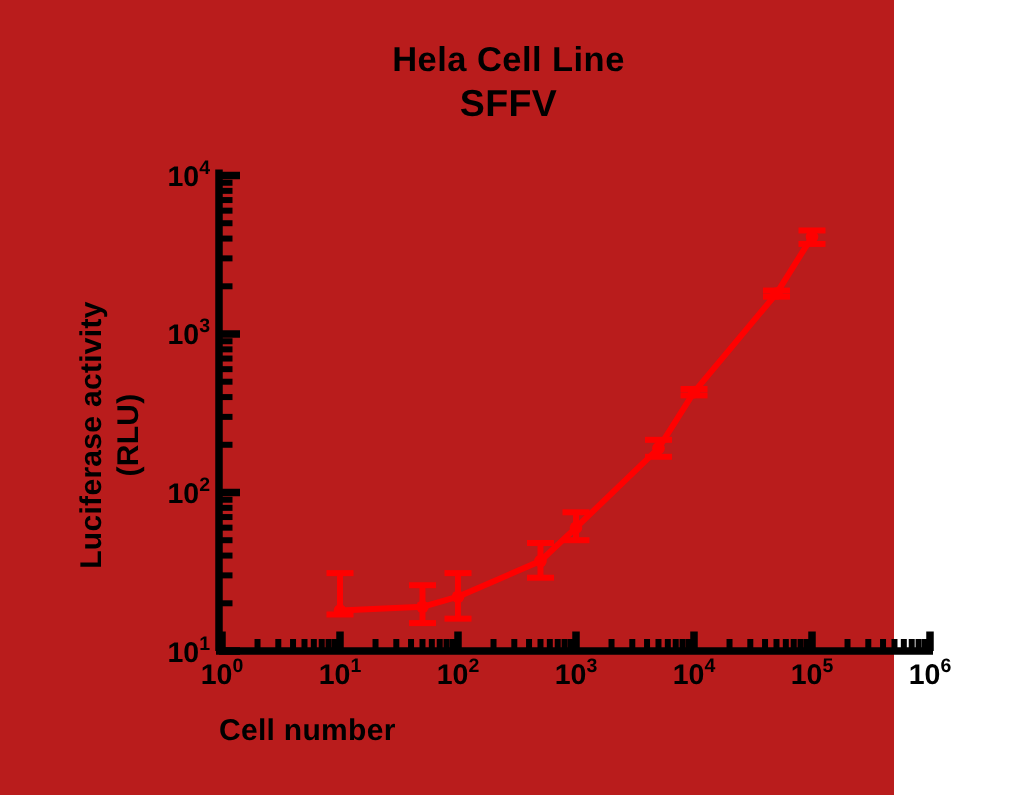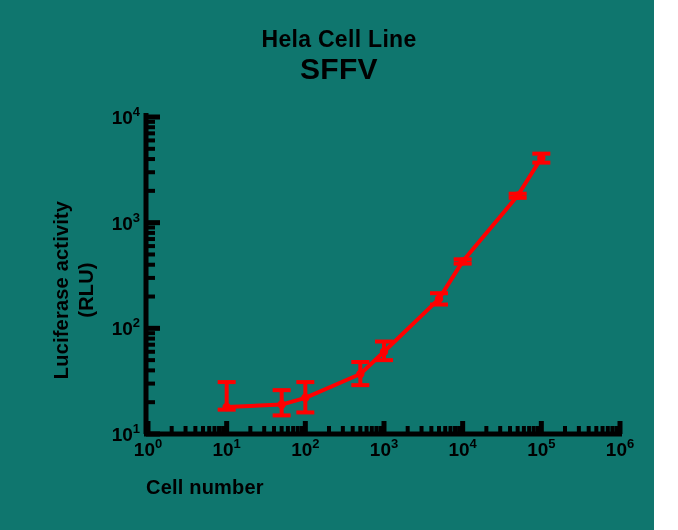--- a/index.html
+++ b/index.html
@@ -12,23 +12,23 @@
     height: 530px;
     font-family: "Liberation Sans", sans-serif;
     overflow: hidden;
     position: relative;
   }
 
   #figure {
     position: absolute;
     left: 0;
     top: 0;
-    width: 654px;
+    width: 596px;
     height: 530px;
-    background: #0f766e;
+    background: #b91c1c;
   }
 
   
   .chart-title {
     position: absolute;
     left: 0;
     top: 24px;
     width: 678px;
     text-align: center;
     font-size: 23px;
@@ -36,21 +36,21 @@
     color: #000000;
     letter-spacing: 0.3px;
     line-height: 30px;
   }
   .chart-subtitle {
     position: absolute;
     left: 0;
     top: 54px;
     width: 678px;
     text-align: center;
-    font-size: 30px;
+    font-size: 25px;
     font-weight: bold;
     color: #000000;
     letter-spacing: 0.3px;
     line-height: 30px;
   }
 
   .x-axis-title {
     position: absolute;
     left: 146px;
     top: 476px;

